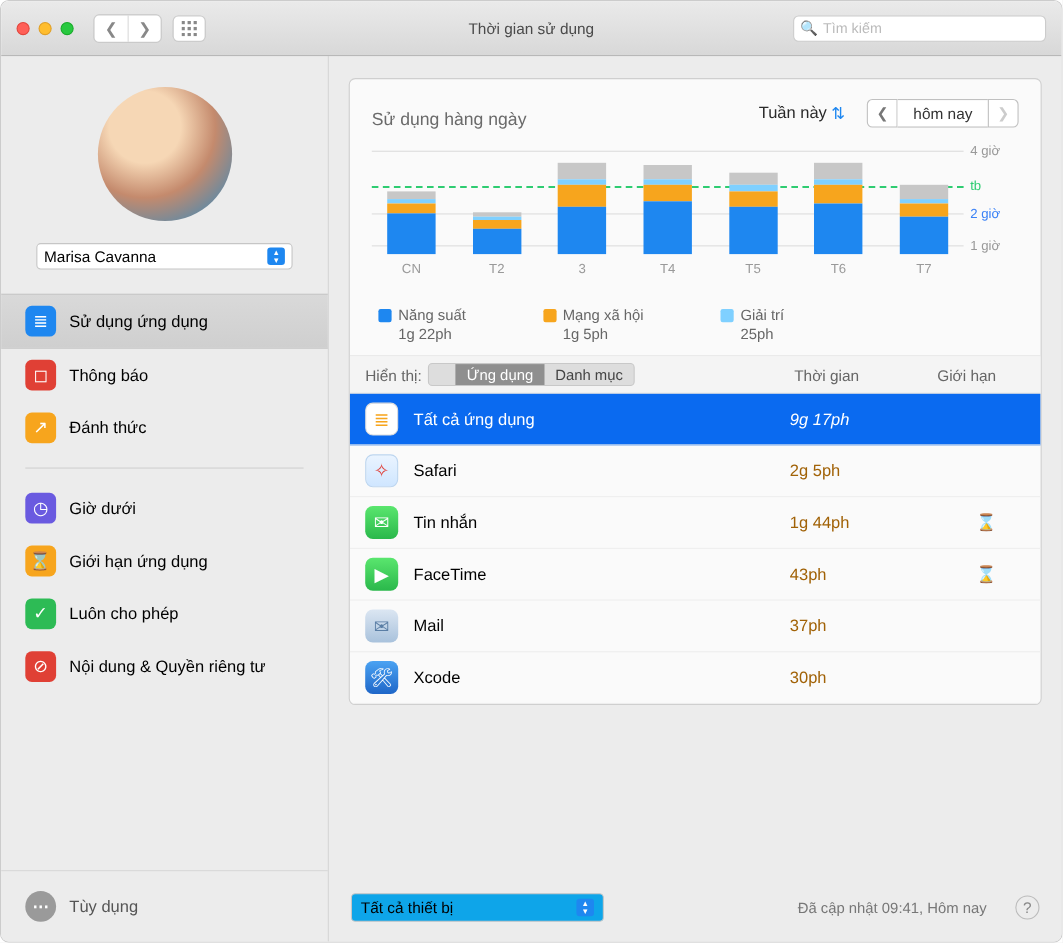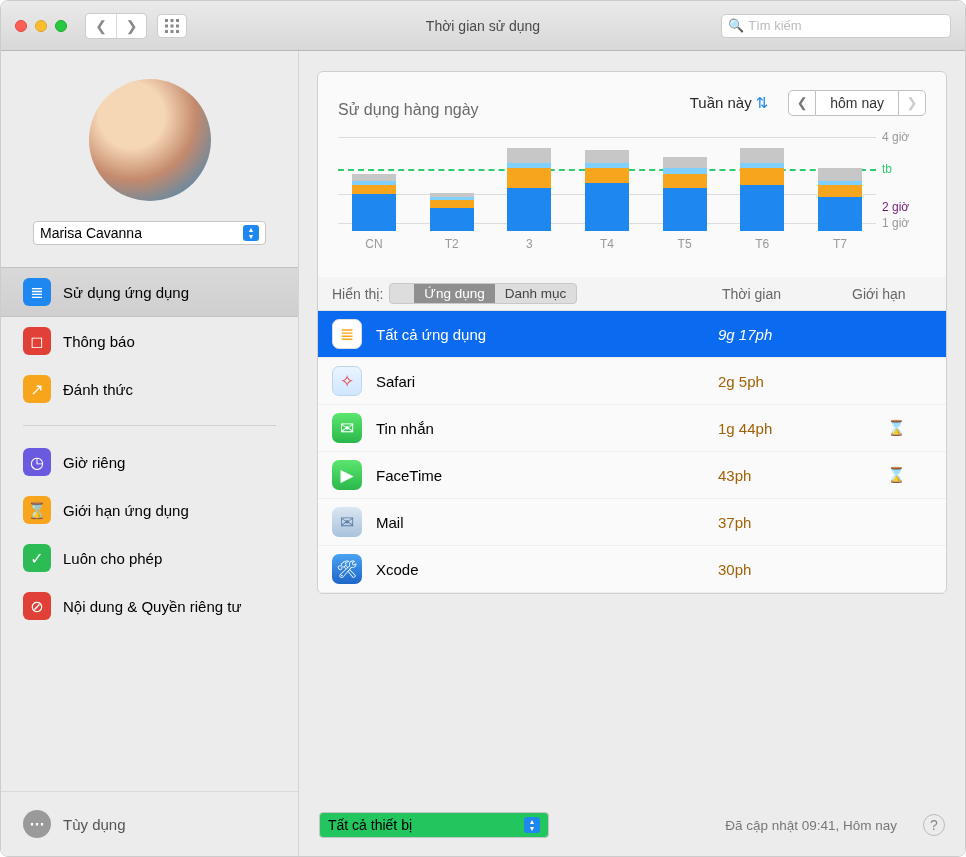--- a/index.html
+++ b/index.html
@@ -69,21 +69,21 @@
 .thTime{ margin-left:auto; width:130px;}
 .thLim{ width:80px;}
 .appRow{ display:flex; align-items:center; padding:8px 14px; gap:14px; font-size:15px; border-bottom:1px solid #eee;}
 .appRow.sel{ background:#0a6af0; color:#fff;}
 .appIcon{ width:30px; height:30px; border-radius:7px; display:flex; align-items:center; justify-content:center; font-size:17px; color:#fff;}
 .appName{ flex:1;}
 .appTime{ width:130px; color:#a16207;}
 .appRow.sel .appTime{color:#fff;font-style:italic;}
 .appLim{ width:70px; text-align:center; color:#888;}
 .footer{ margin-top:auto; padding:18px 20px; display:flex; align-items:center; gap:14px;}
-.devSelect{ width:230px; height:26px; background:#22c55e; border:1px solid #c6c6c6; border-radius:4px; display:flex; align-items:center; padding:0 8px; font-size:14px; justify-content:space-between;}
+.devSelect{ width:230px; height:26px; background:#0ea5e9; border:1px solid #c6c6c6; border-radius:4px; display:flex; align-items:center; padding:0 8px; font-size:14px; justify-content:space-between;}
 .updated{ font-size:13.5px; color:#777;}
 .help{ width:22px; height:22px; border-radius:50%; border:1px solid #bbb; display:flex; align-items:center; justify-content:center; font-size:14px; color:#888; margin-left:12px;}
 svg{display:block;}
 </style>
 </head>
 <body>
 
 <div class="window">
   <div class="titlebar">
     <div class="traffic">
@@ -136,21 +136,21 @@
           </div>
           <div class="mi">
             <div class="ico" style="background:#f7a51d">↗</div>
             <span>Đánh thức</span>
           </div>
         </div>
       <div class="sep"></div>
       <div class="menu" id="menu2">
           <div class="mi">
             <div class="ico" style="background:#6a5ae0">◷</div>
-            <span>Giờ riêng</span>
+            <span>Giờ dưới</span>
           </div>
           <div class="mi">
             <div class="ico" style="background:#f7a51d">⌛</div>
             <span>Giới hạn ứng dụng</span>
           </div>
           <div class="mi">
             <div class="ico" style="background:#2dbb55">✓</div>
             <span>Luôn cho phép</span>
           </div>
           <div class="mi">
@@ -179,21 +179,21 @@
               <div class="sq">❯</div>
             </div>
           </div>
         </div>
         <div class="chart" id="chart">
             <div class="gridline" style="top: 6px;"></div>
             <div class="ylabel" style="top: 6px; color: rgb(153, 153, 153);">4 giờ</div>
             <div class="tbLine" style="top: 38.205px;"></div>
             <div class="ylabel" style="top: 38.205px; color: rgb(46, 204, 113);">tb</div>
             <div class="gridline" style="top: 63px;"></div>
-            <div class="ylabel" style="top: 76px; color: #701a75;">2 giờ</div>
+            <div class="ylabel" style="top: 63px; color: #3b82f6;">2 giờ</div>
             <div class="gridline" style="top: 91.5px;"></div>
             <div class="ylabel" style="top: 91.5px; color: rgb(153, 153, 153);">1 giờ</div>
             <div class="bars">
               <div class="barcol">
                 <div class="barstack">
                   <div class="seg prod" style="height: 37.05px;"></div>
                   <div class="seg soc" style="height: 8.55px;"></div>
                   <div class="seg ent" style="height: 4.275px;"></div>
                   <div class="seg oth" style="height: 7.125px;"></div>
                 </div>
@@ -246,20 +246,43 @@
               </div>
               <div class="barcol">
                 <div class="barstack">
                   <div class="seg prod" style="height: 34.2px;"></div>
                   <div class="seg soc" style="height: 11.4px;"></div>
                   <div class="seg ent" style="height: 4.275px;"></div>
                   <div class="seg oth" style="height: 12.825px;"></div>
                 </div>
                 <div class="dayLbl">T7</div>
               </div>
+            </div>
+          </div>
+        <div class="legend" id="legend">
+            <div class="litem">
+              <div class="top">
+                <span class="swatch" style="background:#1e87f0"></span>
+                <span>Năng suất</span>
+              </div>
+              <div style="padding-left:18px">1g 22ph</div>
+            </div>
+            <div class="litem">
+              <div class="top">
+                <span class="swatch" style="background:#f7a51d"></span>
+                <span>Mạng xã hội</span>
+              </div>
+              <div style="padding-left:18px">1g 5ph</div>
+            </div>
+            <div class="litem">
+              <div class="top">
+                <span class="swatch" style="background:#7fd0ff"></span>
+                <span>Giải trí</span>
+              </div>
+              <div style="padding-left:18px">25ph</div>
             </div>
           </div>
         <div class="tableHdr">
           <span>Hiển thị:</span>
           <span class="segCtrl">
             <span class="segBtn sel">Ứng dụng</span>
             <span class="segBtn">Danh mục</span>
           </span>
           <span class="thTime">Thời gian</span>
           <span class="thLim">Giới hạn</span>

